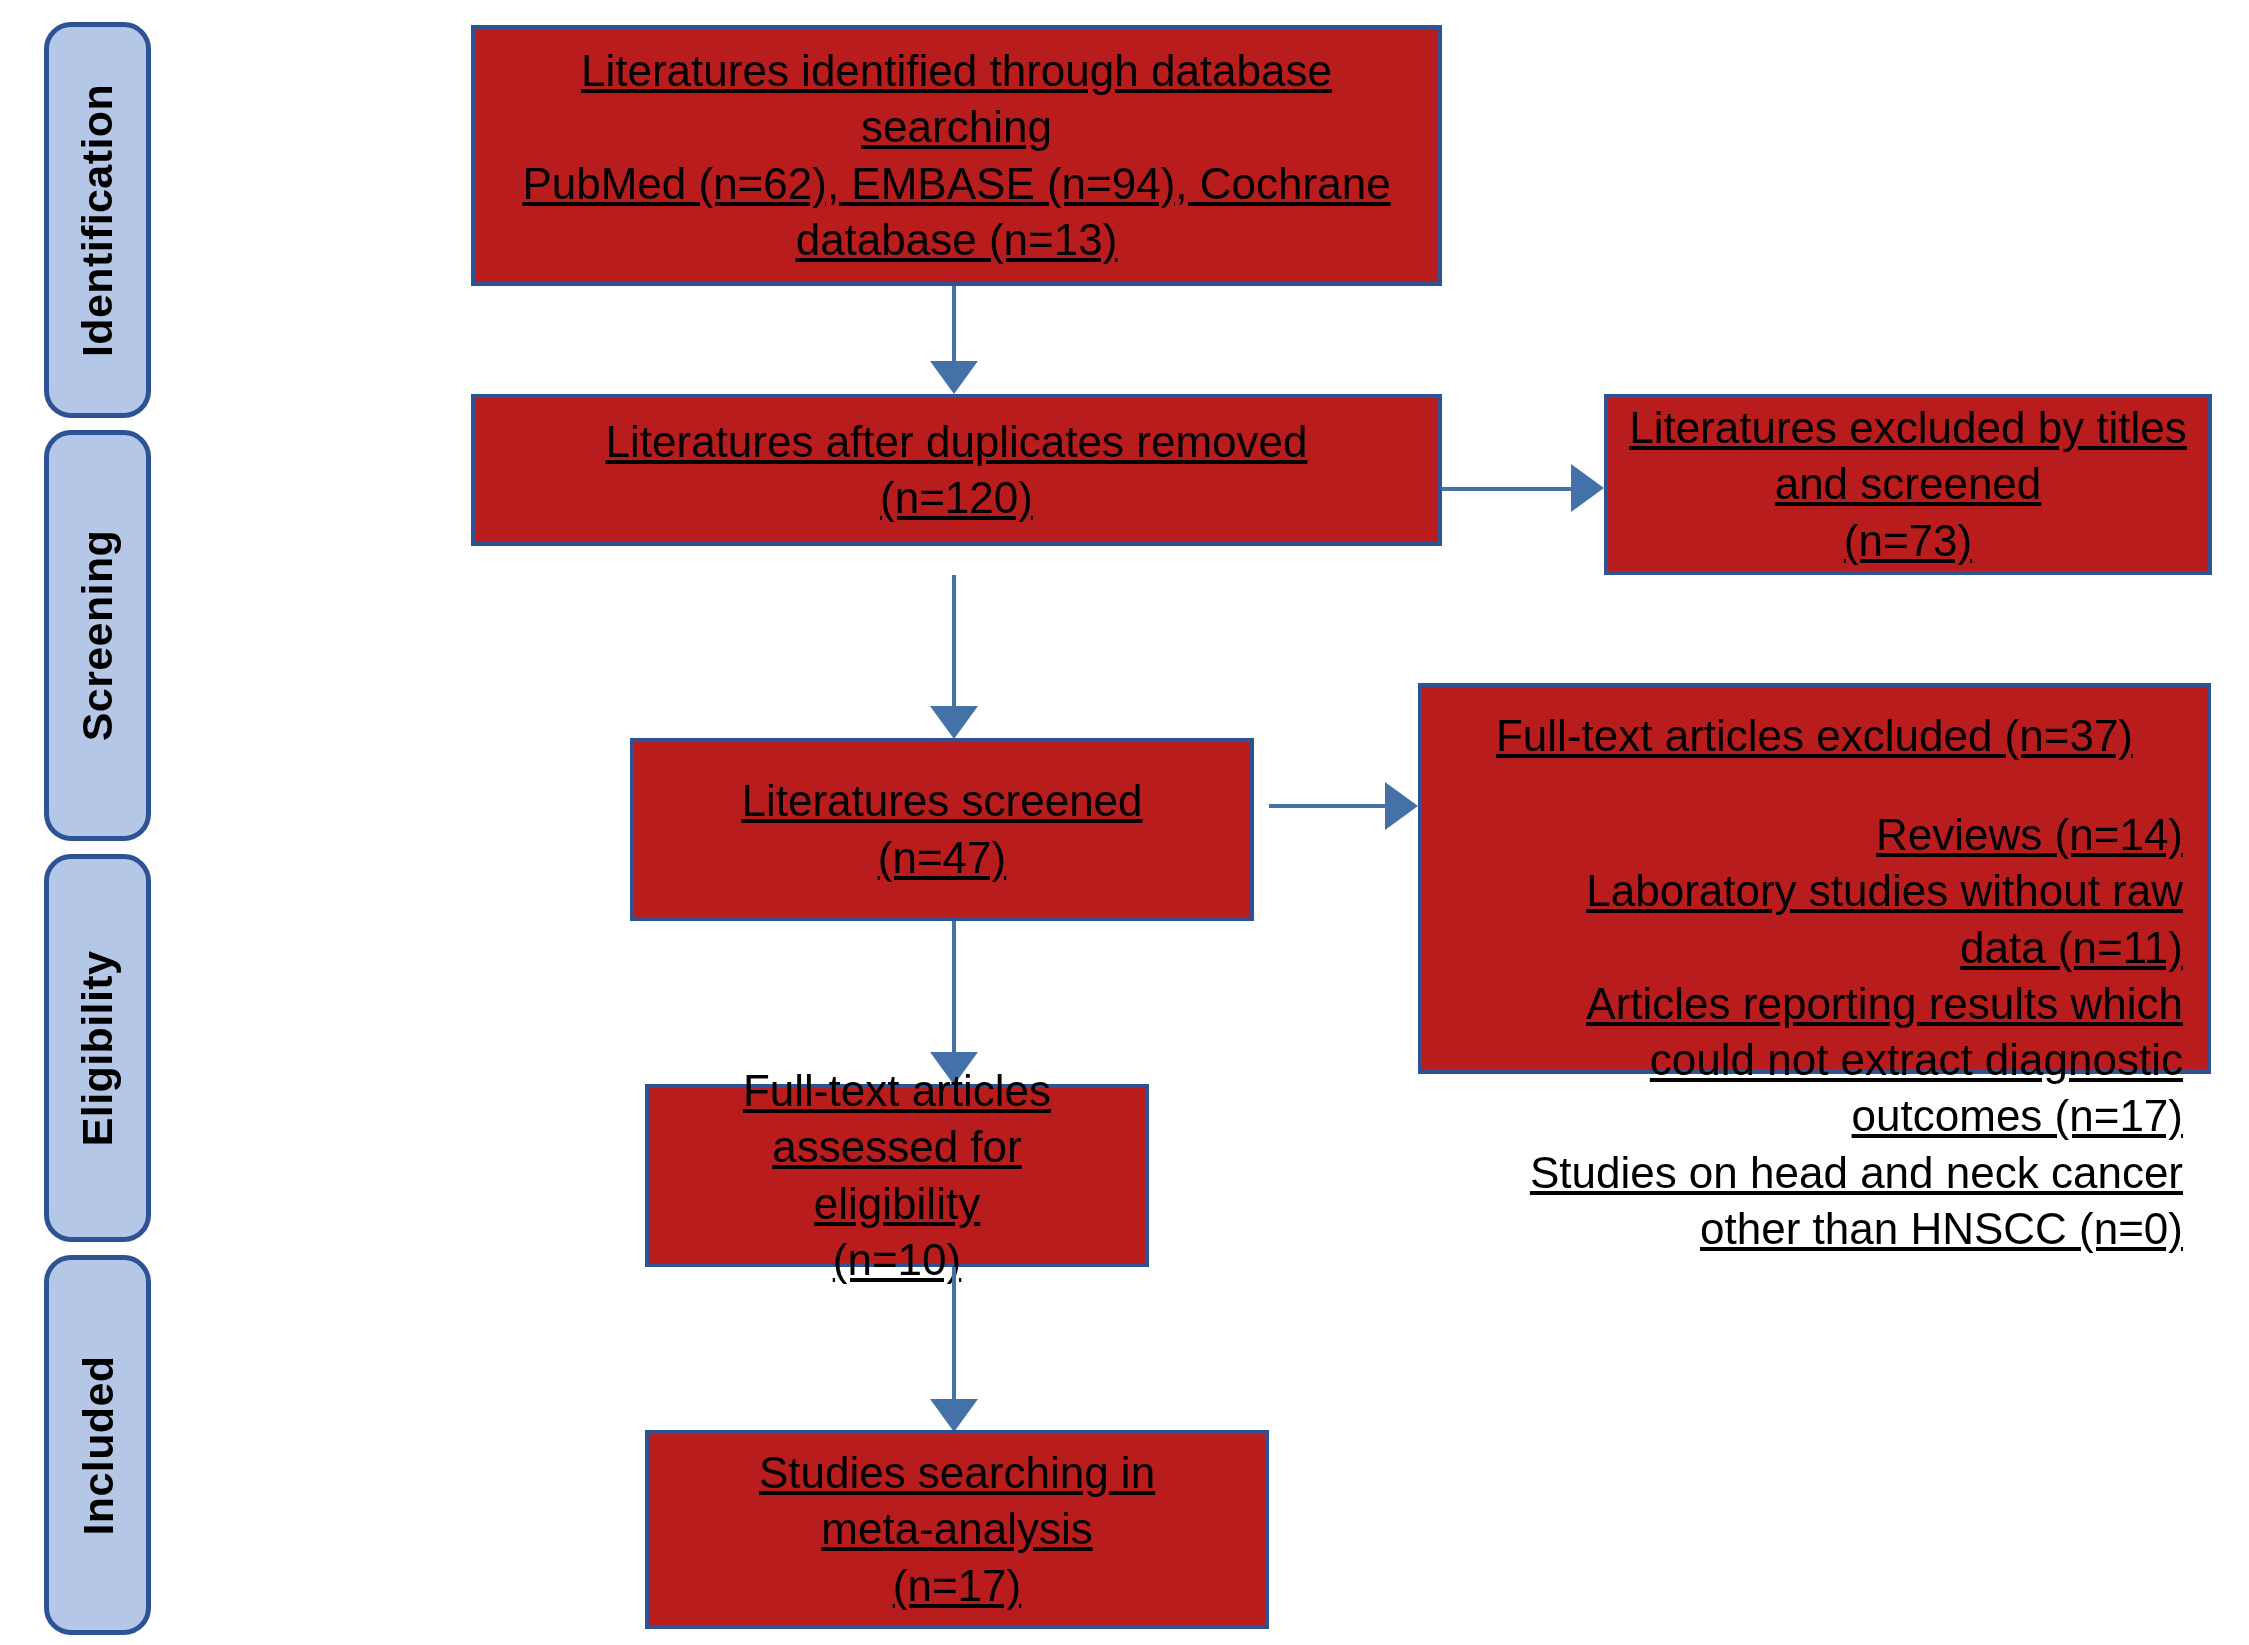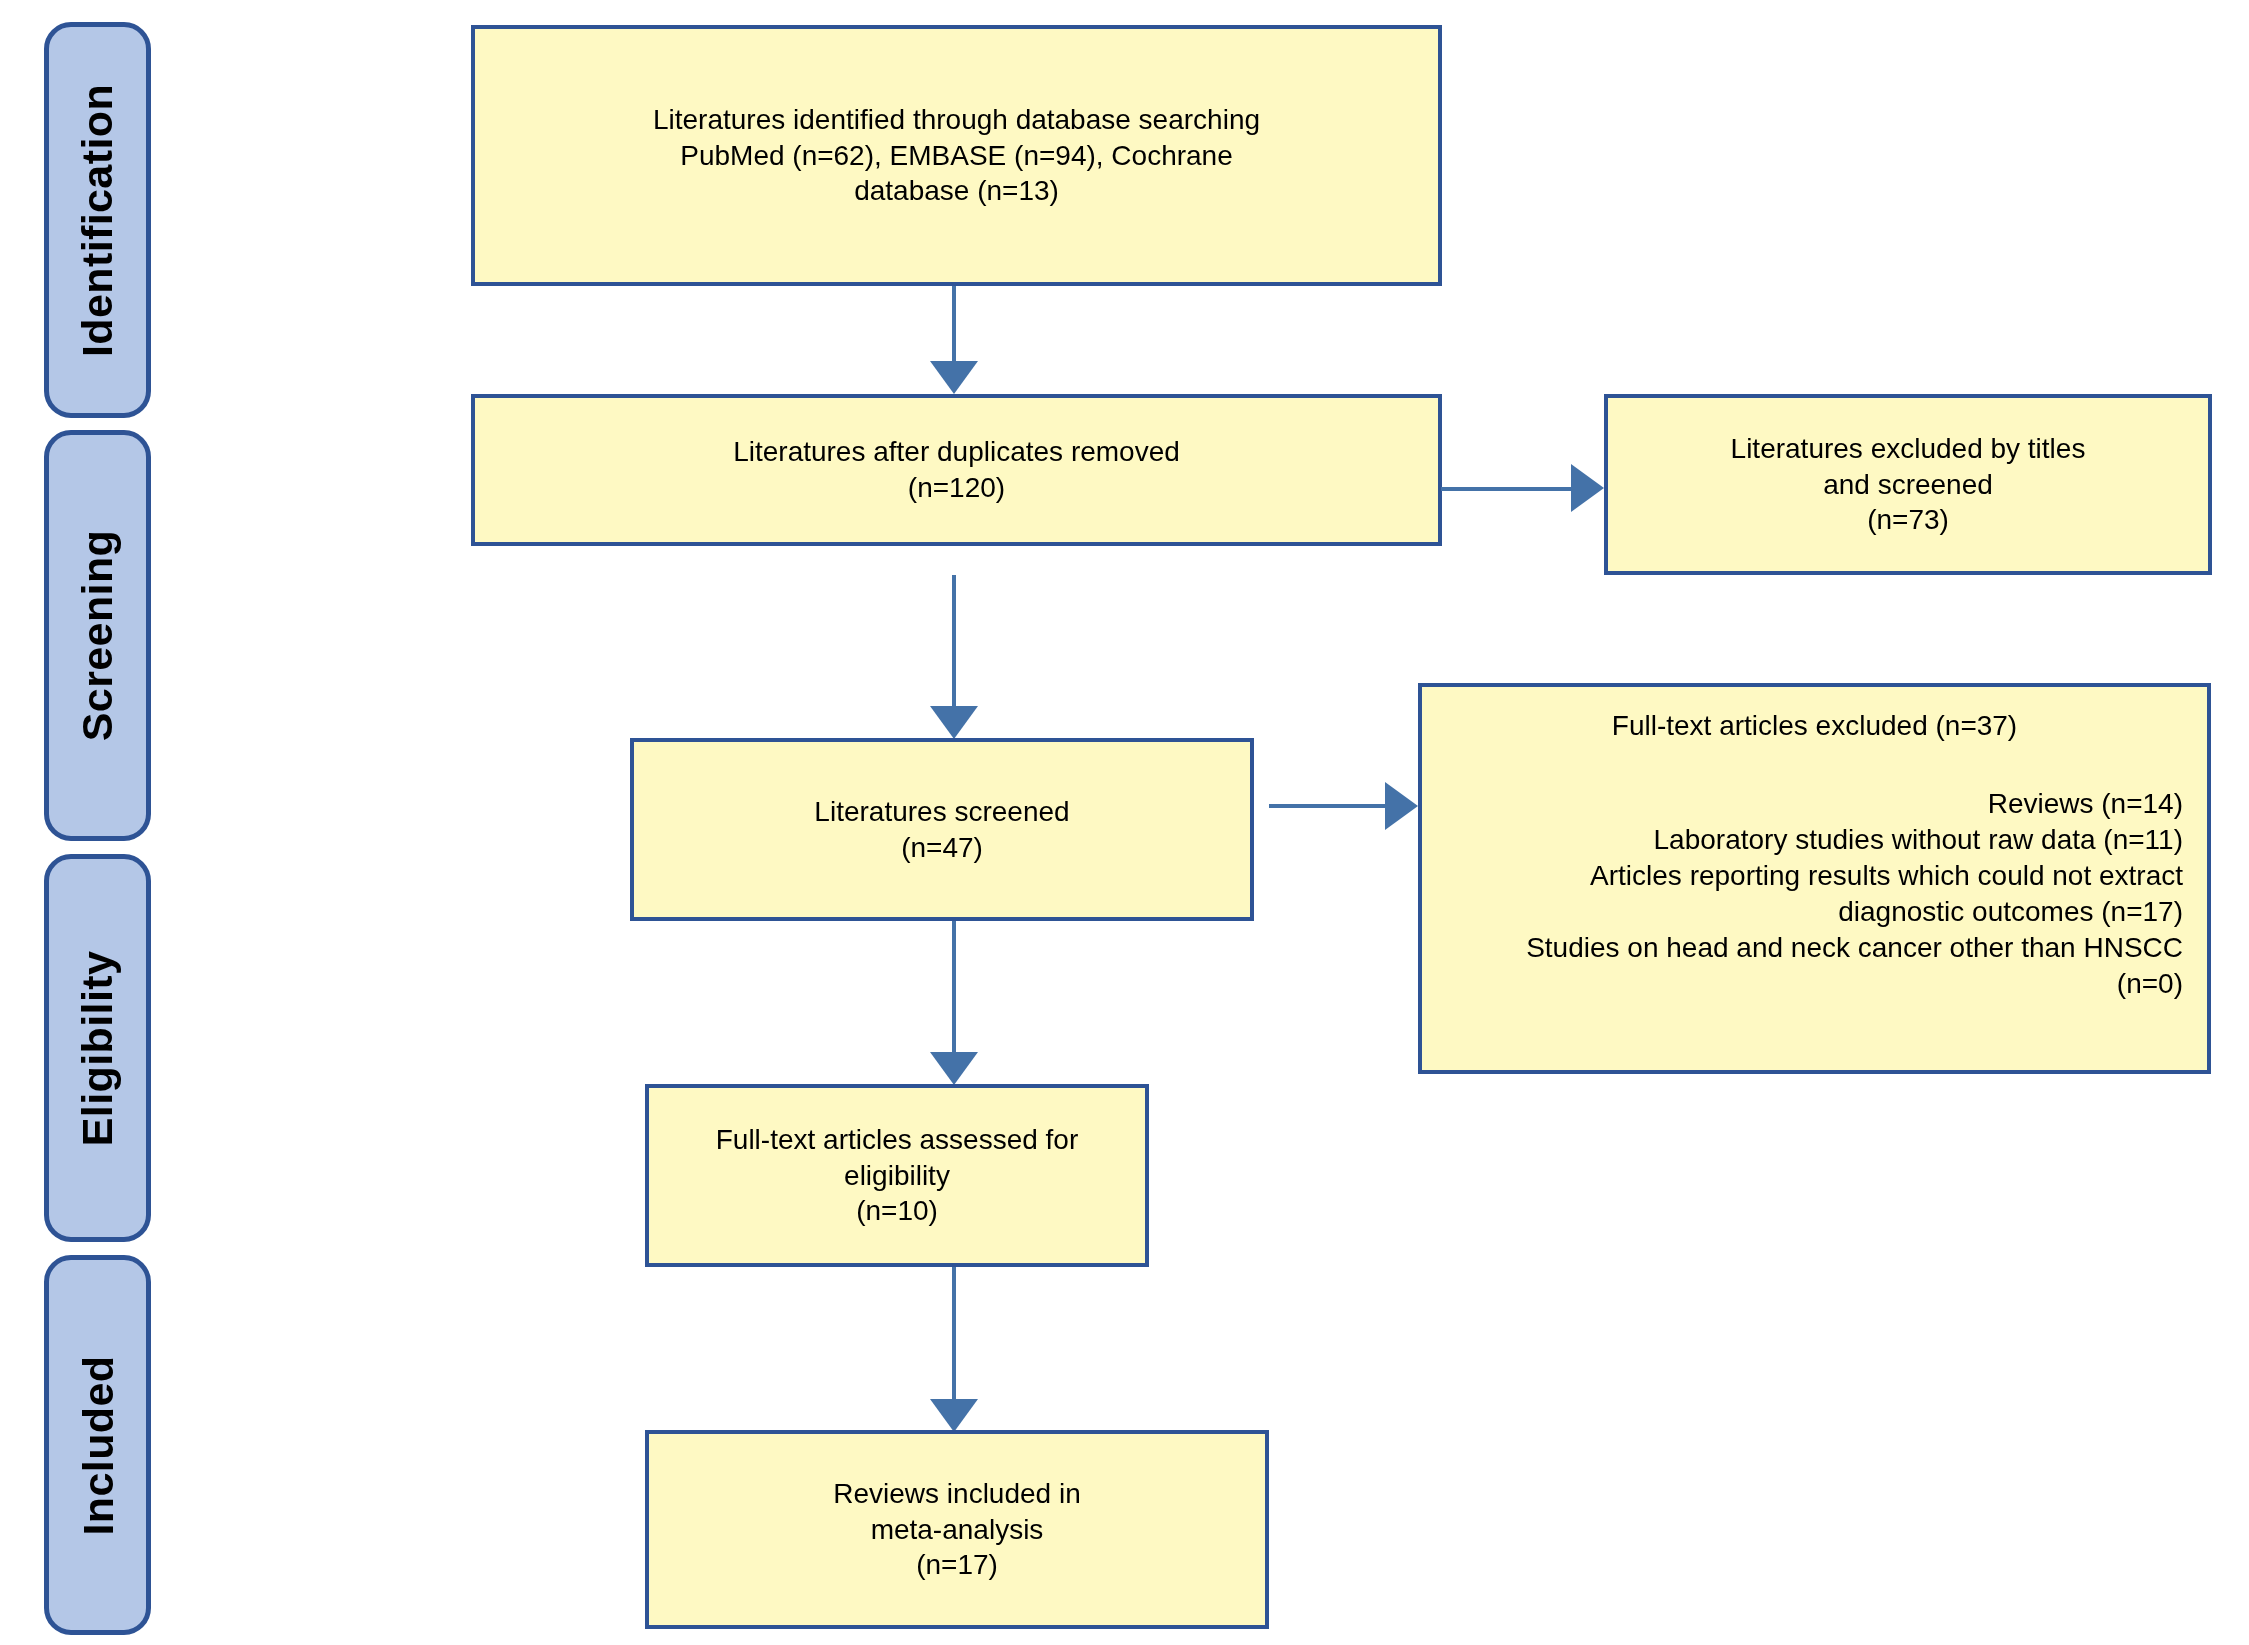--- a/index.html
+++ b/index.html
@@ -34,31 +34,32 @@
     white-space: nowrap;
     font-size: 43px;
     font-weight: bold;
     color: #000000;
     letter-spacing: 0.4px;
   }
 
   
   .box {
     position: absolute;
-    background: #fef9c3;
+    background: #b91c1c;
     border: 4.7px solid #2e5395;
     box-sizing: border-box;
     display: flex;
     align-items: center;
     justify-content: center;
     text-align: center;
     color: #000000;
-    font-size: 28px;
+    font-size: 44px;
     line-height: 1.28;
     padding: 8px 20.6px;
+    text-decoration: underline;
   }
   .box .txt { width: 100%; }
 
   
   .box.reasons {
     align-items: flex-start;
     justify-content: flex-start;
     text-align: left;
     padding: 20.6px 24px 20.6px 24px;
   }
@@ -185,20 +186,20 @@
       <span>eligibility</span><br>
       <span>(n=10)</span>
     </span>
   </div>
 
   <div class="v-line" style="left:952px; top:1267px; height:138px;"></div>
   <div class="arrow-down" style="left:930px; top:1399px;"></div>
 
   <div class="box" style="left:645px; top:1430px; width:624px; height:199px;">
     <span class="txt">
-      <span>Reviews included in</span><br>
+      <span>Studies searching in</span><br>
       <span>meta-analysis</span><br>
       <span>(n=17)</span>
     </span>
   </div>
 
 </div>
 
 
 </body></html>

